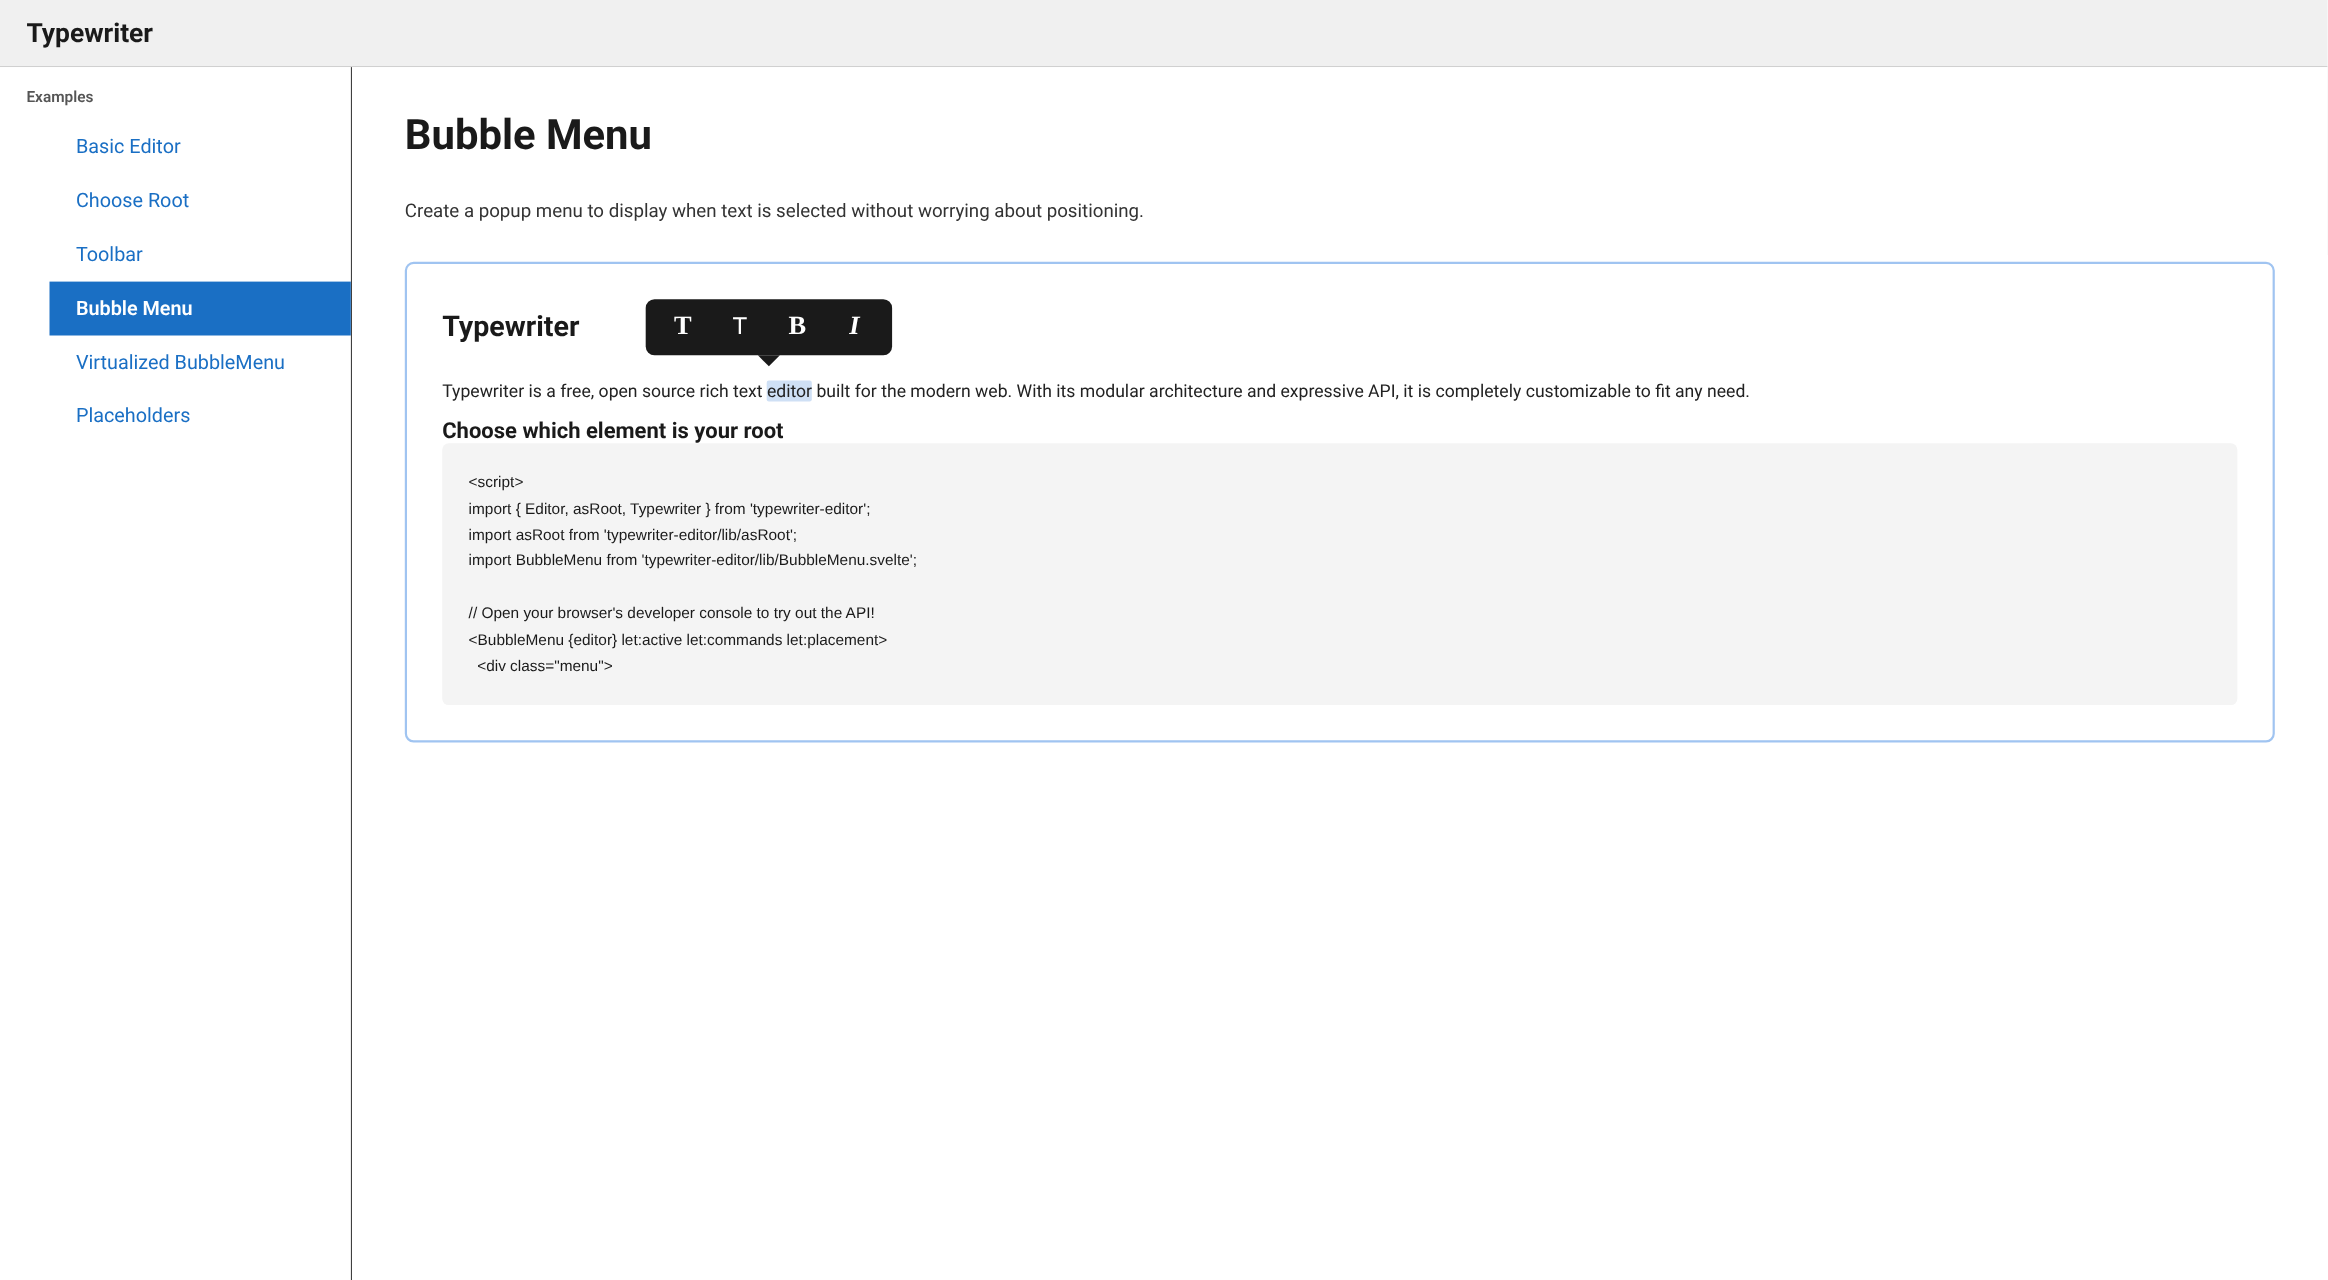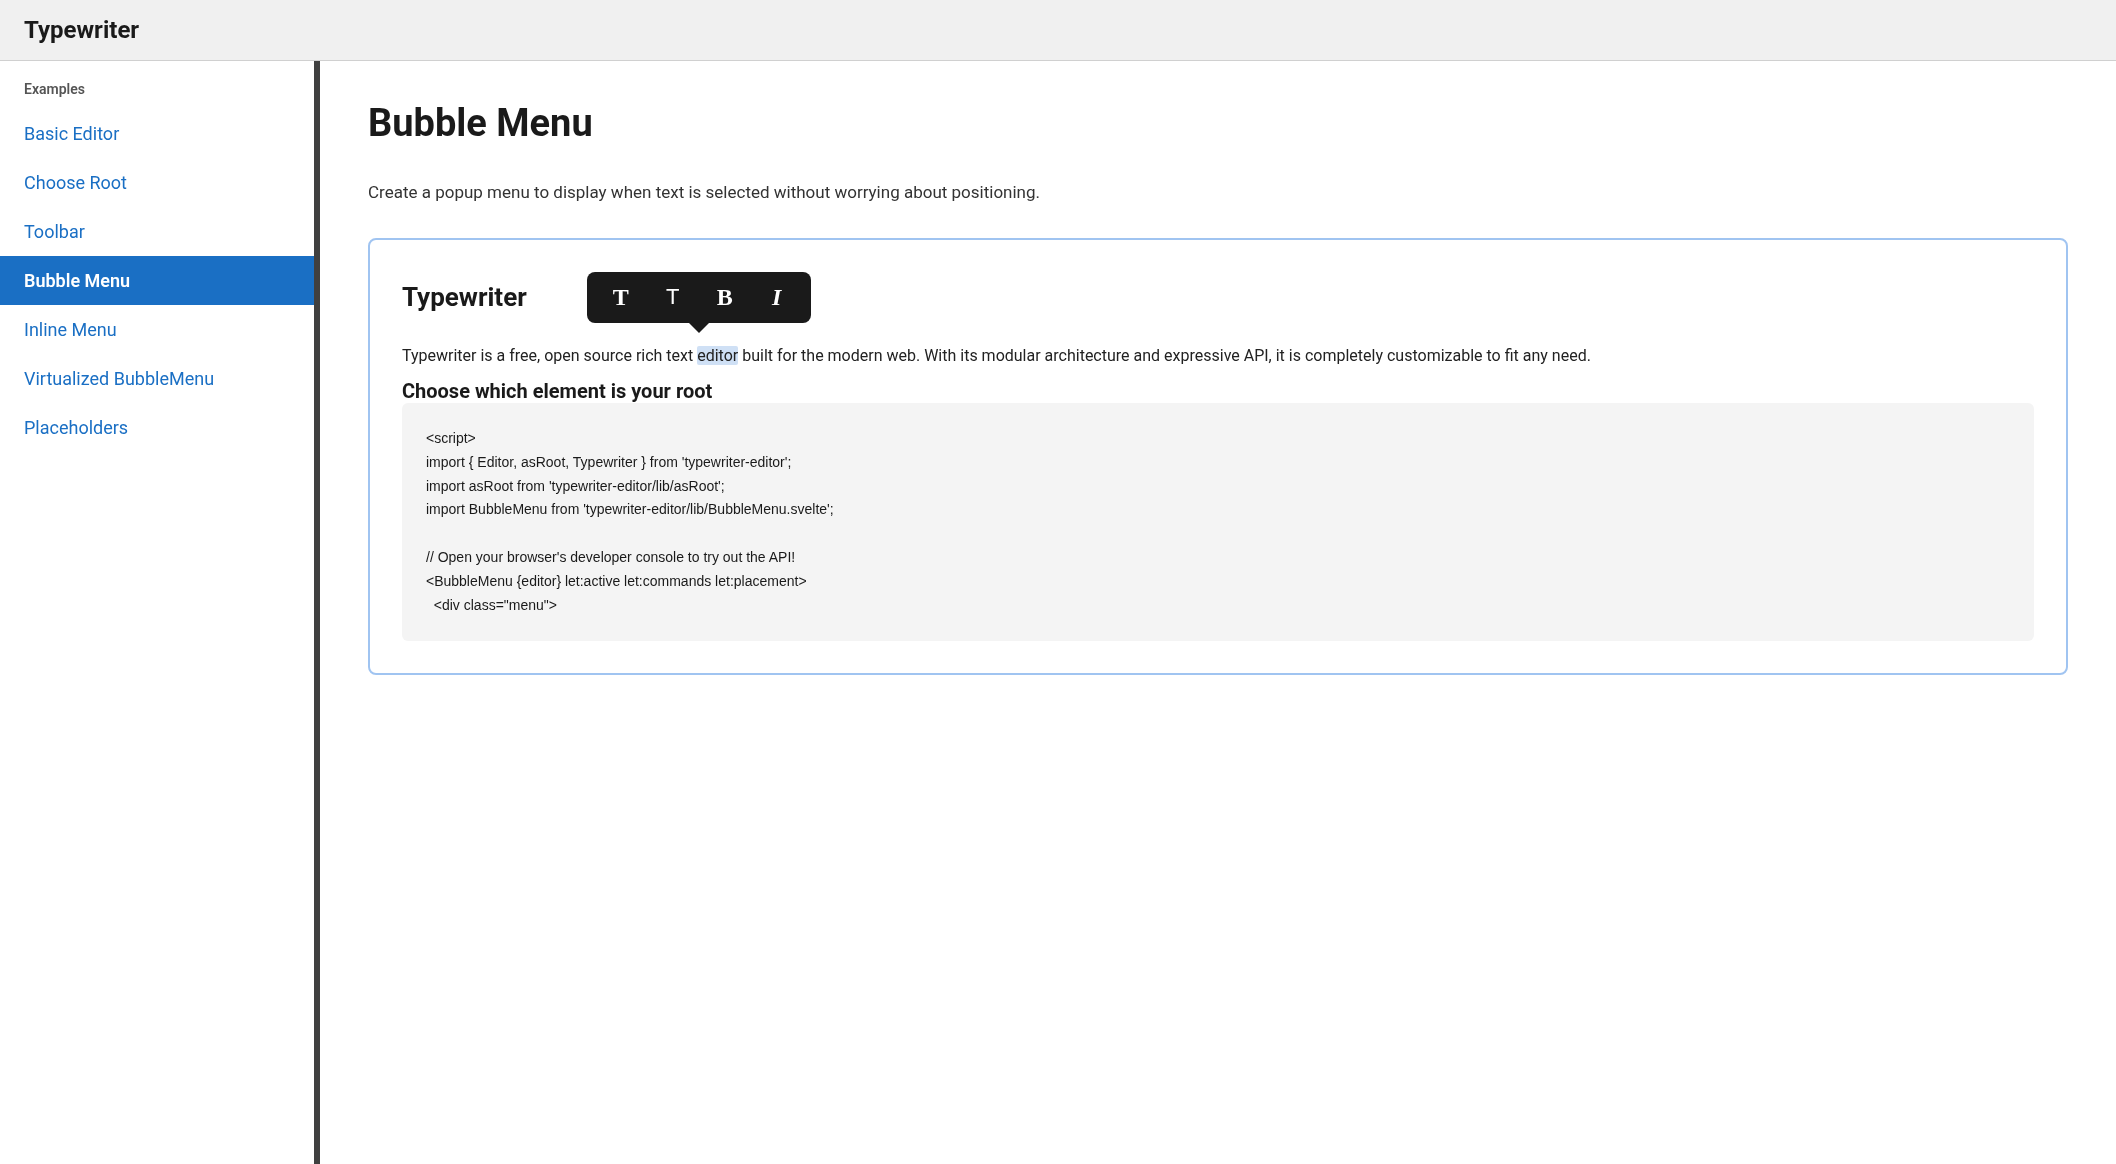--- a/index.html
+++ b/index.html
@@ -35,41 +35,42 @@
     .main-layout {
       display: flex;
       flex: 1;
       overflow: hidden;
     }
 
     
     .sidebar {
       width: 320px;
       background: #ffffff;
-      border-right: 6px solid #404040;
+      border-right: 1px solid #404040;
       flex-shrink: 0;
       overflow-y: auto;
       padding: 20px 0;
     }
 
     .sidebar-section-label {
       font-size: 14px;
       font-weight: 600;
       color: #555;
       padding: 0 24px 12px 24px;
       text-transform: none;
     }
 
     .sidebar-item {
       display: block;
       padding: 14px 24px;
       font-size: 18px;
       text-decoration: none;
       color: #1a6fc4;
       cursor: pointer;
+      margin-left: 45px;
     }
 
     .sidebar-item.active {
       background: #1a6fc4;
       color: #ffffff;
       font-weight: 600;
     }
 
     
     .content {
@@ -229,21 +230,20 @@
 
 <div class="main-layout">
 
   <nav class="sidebar">
     <div class="sidebar-section-label">Examples</div>
 
     <a class="sidebar-item">Basic Editor</a>
     <a class="sidebar-item">Choose Root</a>
     <a class="sidebar-item">Toolbar</a>
     <a class="sidebar-item active">Bubble Menu</a>
-    <a class="sidebar-item">Inline Menu</a>
     <a class="sidebar-item">Virtualized BubbleMenu</a>
     <a class="sidebar-item">Placeholders</a>
   </nav>
 
   <main class="content">
     <h1 class="page-title">Bubble Menu</h1>
     <p class="page-description">Create a popup menu to display when text is selected without worrying about positioning.</p>
 
     <div class="editor-demo">
 

